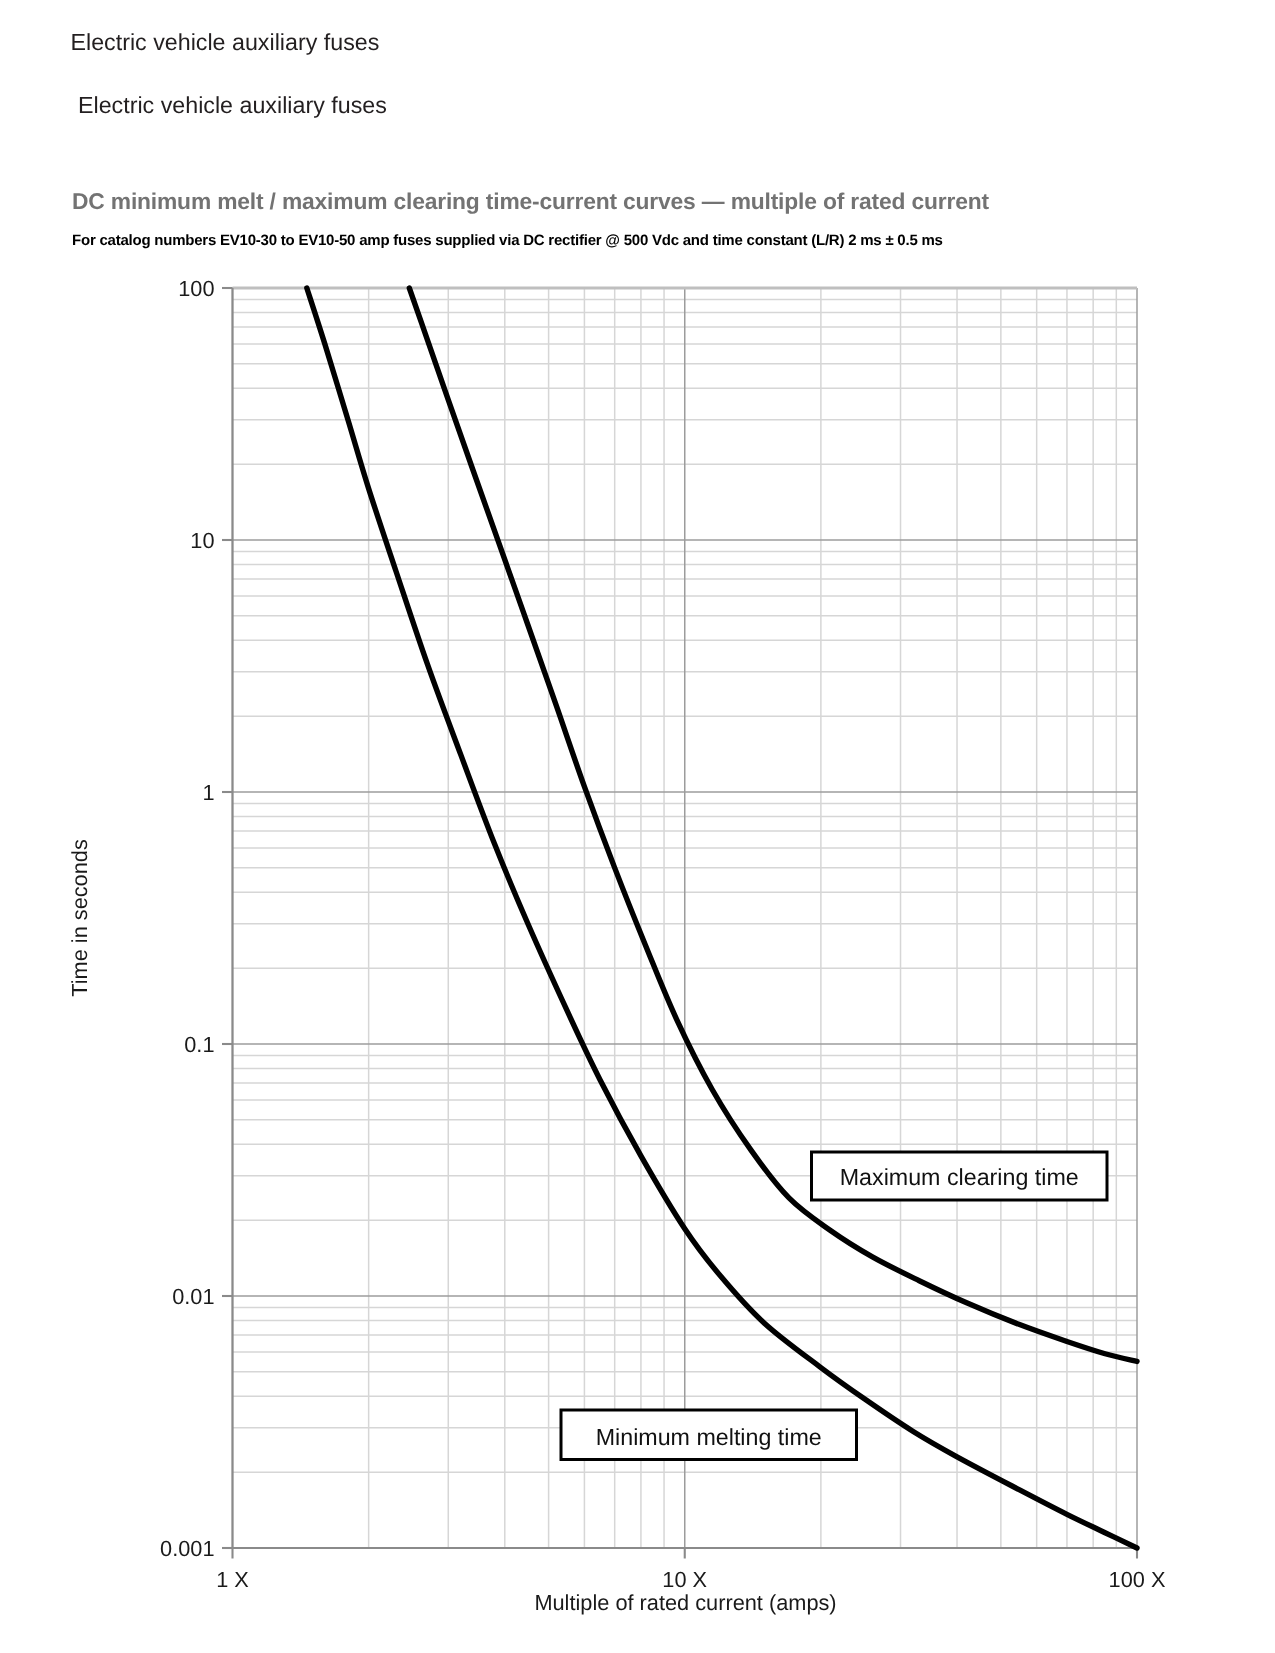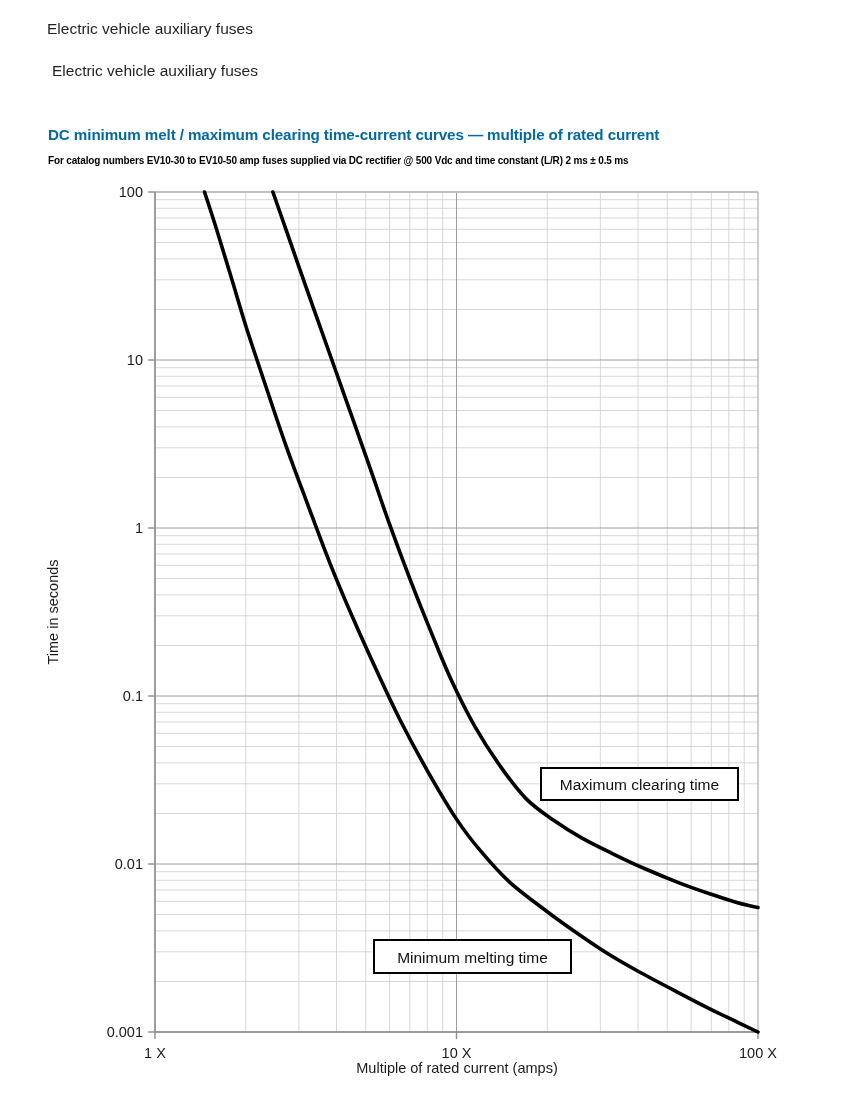--- a/index.html
+++ b/index.html
@@ -7,21 +7,21 @@
     width:850px;height:1102px;
     background:#ffffff;
     font-family:"Liberation Sans", sans-serif;
     color:#1a1a1a;
     position:relative;
     overflow:hidden;
   }
   .doc-head{position:absolute;left:0;top:0;width:850px;}
   .head-line-1{position:absolute;left:47px;top:20px;font-size:15.5px;color:#231f20;white-space:nowrap;}
   .head-line-2{position:absolute;left:52px;top:62px;font-size:15.5px;color:#231f20;white-space:nowrap;}
-  .chart-title{position:absolute;left:48px;top:126px;font-size:15.2px;font-weight:bold;color:#0369a1;white-space:nowrap;letter-spacing:-0.1px;}
+  .chart-title{position:absolute;left:48px;top:126px;font-size:15.2px;font-weight:bold;color:#737373;white-space:nowrap;letter-spacing:-0.1px;}
   .chart-subtitle{position:absolute;left:48px;top:155px;font-size:10px;font-weight:bold;color:#000;white-space:nowrap;letter-spacing:-0.15px;}
   .figure{position:absolute;left:0;top:180px;width:784px;height:920px;}
   svg.plot{display:block;}
   .gridline-minor{stroke:#d6d6d6;stroke-width:1;}
   .gridline-major{stroke:#9c9c9c;stroke-width:1;}
   .axis-line{stroke:#8a8a8a;stroke-width:1.4;fill:none;}
   .frame-top{stroke:#bfbfbf;stroke-width:2;}
   .curve{fill:none;stroke:#000000;stroke-width:3.6;stroke-linecap:round;stroke-linejoin:round;}
   .tick-label{font-family:"Liberation Sans", sans-serif;font-size:14.5px;fill:#1a1a1a;}
   .axis-title{font-family:"Liberation Sans", sans-serif;font-size:14.5px;fill:#1a1a1a;}

